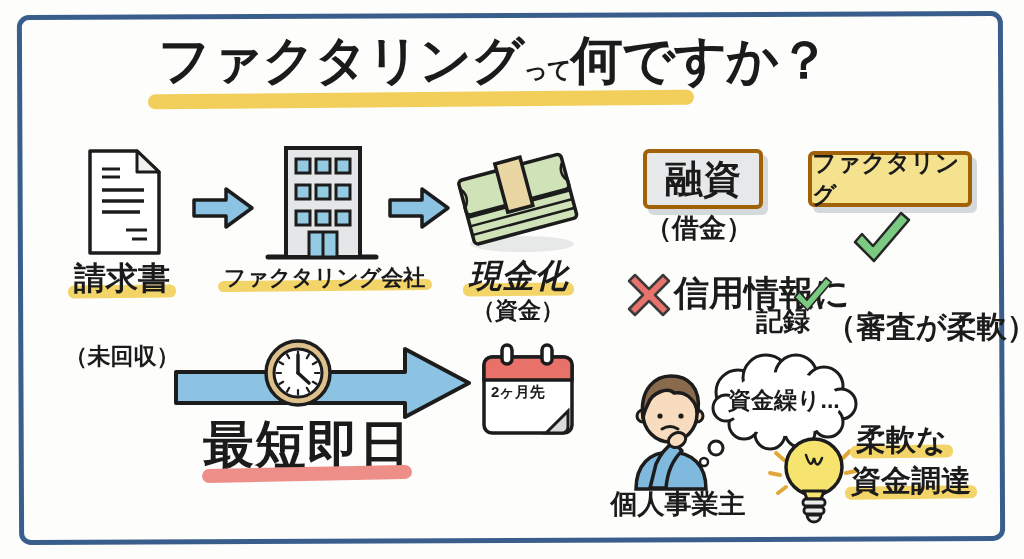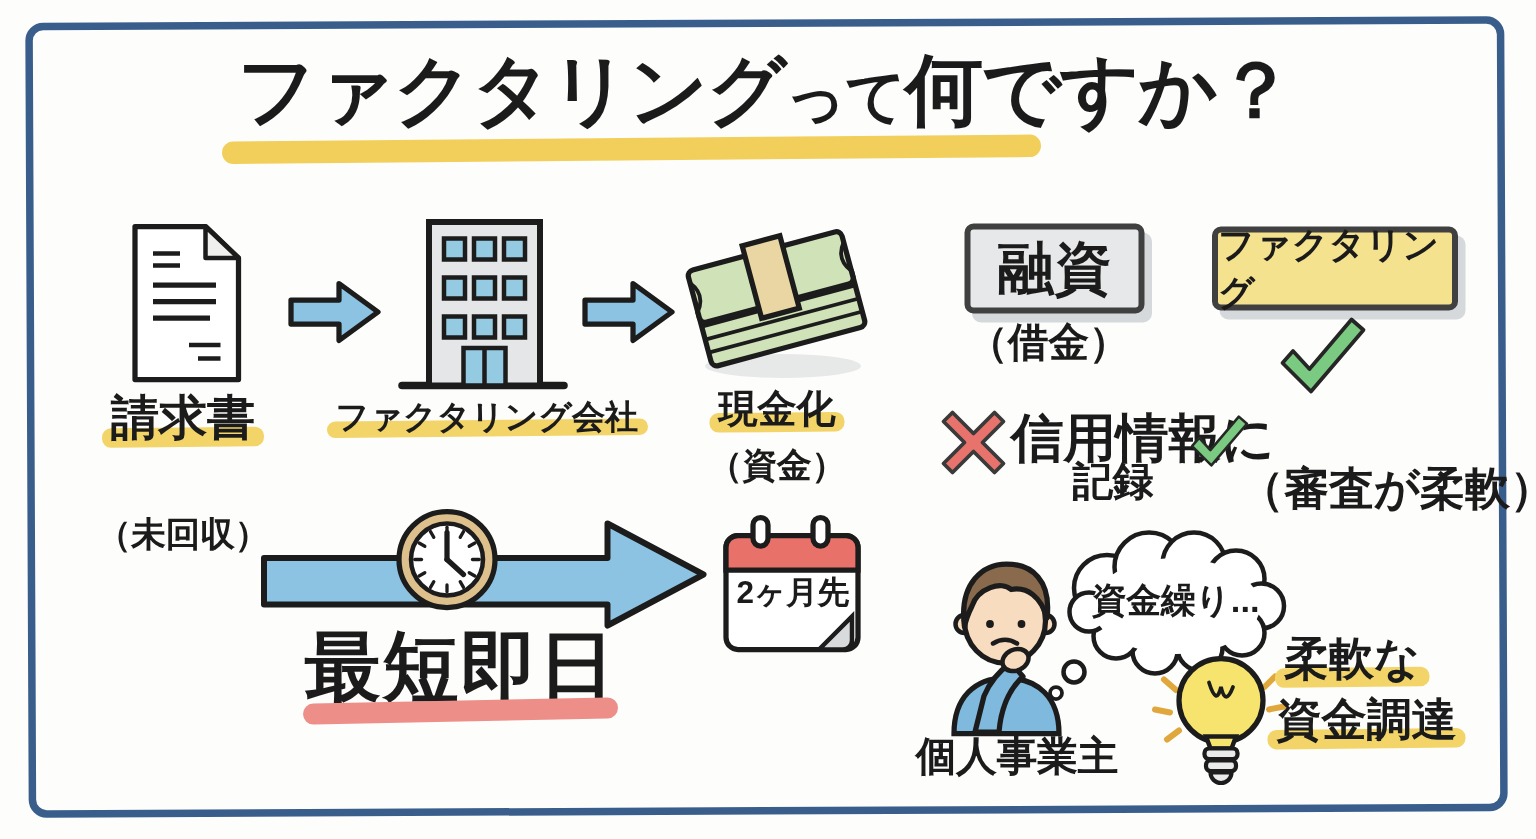--- a/index.html
+++ b/index.html
@@ -19,28 +19,28 @@
   .txt{font-weight:700;white-space:nowrap;line-height:1.12;}
   .center{text-align:center;}
   
   .hl{position:relative;z-index:0;display:inline-block;padding:0 3px;}
   .hl::after{
     content:"";position:absolute;left:-3px;right:-3px;bottom:0;height:11px;
     background:#f3d468;border-radius:6px;z-index:-1;transform:rotate(-0.6deg);
   }
   .hl.big::after{height:13px;bottom:-1px;}
   .title{font-size:52px;letter-spacing:-1px;font-weight:700;white-space:nowrap;}
-  .title .small{font-size:40px;margin-top:44px;}
+  .title .small{font-size:24px;margin-top:44px;}
   .title-underline{
     position:absolute;left:148px;top:92px;width:546px;height:15px;
     background:#f2cf5b;border-radius:8px;transform:rotate(-0.5deg);z-index:0;
   }
   .box{
     display:flex;align-items:center;justify-content:center;
-    border:4px solid #404040;border-radius:6px;
+    border:4px solid #a16207;border-radius:6px;
     box-shadow:5px 6px 0 rgba(150,158,168,.38);
     font-weight:700;
   }
   .loan-box{background:#e6e8e9;font-size:38px;}
   .factoring-box{background:#f5e28e;font-size:24px;}
   .pink-underline{
     position:absolute;left:202px;top:467px;width:210px;height:14px;
     background:#ee8e88;border-radius:8px;transform:rotate(-1.2deg);
   }
   svg{display:block;overflow:visible;}
@@ -106,35 +106,35 @@
       <rect x="10" y="34" width="106" height="42" rx="4" fill="#cfe2b8" stroke="#1c1c1c" stroke-width="3.5"></rect>
       <line x1="10" y1="48" x2="116" y2="48" stroke="#1c1c1c" stroke-width="2.5"></line>
       <line x1="10" y1="57" x2="116" y2="57" stroke="#1c1c1c" stroke-width="2.5"></line>
       <line x1="10" y1="66" x2="116" y2="66" stroke="#1c1c1c" stroke-width="2.5"></line>
       <rect x="10" y="10" width="106" height="36" rx="4" fill="#cfe2b8" stroke="#1c1c1c" stroke-width="3.5"></rect>
       <ellipse cx="63" cy="28" rx="13" ry="10" fill="none" stroke="#1c1c1c" stroke-width="3"></ellipse>
       <path d="M10,18 q8,10 0,20 M116,18 q-8,10 0,20" fill="none" stroke="#1c1c1c" stroke-width="2.5"></path>
       <rect x="50" y="3" width="26" height="50" fill="#e9d6a2" stroke="#1c1c1c" stroke-width="3.5"></rect>
     </g>
   </svg>
-  <div class="abs txt center" style="left:452px;top:258px;width:132px;font-size:26px;">
+  <div class="abs txt center" style="left:452px;top:258px;width:132px;font-size:33px;font-style:italic;">
     <span class="hl big">現金化</span>
   </div>
   <div class="abs txt center" style="left:452px;top:298px;width:132px;font-size:23px;">（資金）</div>
 
   <div class="abs box loan-box" style="left:643px;top:149px;width:112px;height:52px;">
     <span>融資</span>
   </div>
   <div class="abs txt center" style="left:633px;top:213px;width:132px;font-size:27px;">（借金）</div>
 
   <svg class="abs" style="left:627px;top:273px;" width="44" height="44" viewBox="0 0 44 44">
     <path d="M8,2 L22,16 L36,2 L42,8 L28,22 L42,36 L36,42 L22,28 L8,42 L2,36 L16,22 L2,8 Z" fill="#e8736d" stroke="#3a3a3a" stroke-width="2.5" stroke-linejoin="round"></path>
   </svg>
   <div class="abs txt" style="left:674px;top:273px;font-size:35px;">信用情報に</div>
-  <div class="abs txt center" style="left:674px;top:306px;width:136px;font-size:27px;">記録</div>
+  <div class="abs txt center" style="left:674px;top:306px;width:136px;font-size:27px;text-align:right;">記録</div>
 
   <div class="abs box factoring-box" style="left:808px;top:151px;width:156px;height:48px;">
     <span>ファクタリング</span>
   </div>
   <svg class="abs" style="left:851px;top:211px;" width="62" height="52" viewBox="0 0 62 52">
     <path d="M4,31 L11,23 L22,35 L50,2 L58,9 L23,50 Z" fill="#7bca81" stroke="#262626" stroke-width="2.5" stroke-linejoin="round"></path>
   </svg>
   <svg class="abs" style="left:792px;top:276px;" width="42" height="36" viewBox="0 0 62 52">
     <path d="M4,31 L11,23 L22,35 L50,2 L58,9 L23,50 Z" fill="#7bca81" stroke="#262626" stroke-width="2.5" stroke-linejoin="round"></path>
   </svg>
@@ -168,21 +168,21 @@
   <div class="pink-underline"></div>
 
   <div class="abs" style="left:478px;top:342px;width:100px;height:98px;">
     <svg width="100" height="98" viewBox="0 0 100 98">
       <rect x="6" y="15" width="88" height="76" rx="8" fill="#ffffff" stroke="#1c1c1c" stroke-width="3.5"></rect>
       <path d="M6,38 V23 a8,8 0 0 1 8,-8 H86 a8,8 0 0 1 8,8 V38 Z" fill="#e8726a" stroke="#1c1c1c" stroke-width="3.5"></path>
       <rect x="24" y="3" width="10" height="19" rx="5" fill="#ffffff" stroke="#1c1c1c" stroke-width="3.5"></rect>
       <rect x="64" y="3" width="10" height="19" rx="5" fill="#ffffff" stroke="#1c1c1c" stroke-width="3.5"></rect>
       <path d="M68,91 L90,69 L90,85 a6,6 0 0 1 -6,6 Z" fill="#d8dadb" stroke="#1c1c1c" stroke-width="3"></path>
     </svg>
-    <div class="abs txt" style="left:13px;top:42px;font-size:21px;">2ヶ月先</div>
+    <div class="abs txt" style="left:13px;top:42px;font-size:15px;">2ヶ月先</div>
   </div>
 
   <svg class="abs" style="left:616px;top:372px;" width="108" height="118" viewBox="0 0 108 118">
     <path d="M20,117 C20,93 34,80 54,80 C76,80 90,93 90,117 Z" fill="#7fb9dd" stroke="#1c1c1c" stroke-width="3.5"></path>
     <circle cx="27" cy="44" r="6" fill="#f8dcc0" stroke="#1c1c1c" stroke-width="3"></circle>
     <circle cx="81" cy="44" r="6" fill="#f8dcc0" stroke="#1c1c1c" stroke-width="3"></circle>
     <ellipse cx="54" cy="42" rx="27" ry="28" fill="#f8dcc0" stroke="#1c1c1c" stroke-width="3.5"></ellipse>
     <path d="M27,46 C23,16 40,4 55,4 C72,4 85,15 82,40 C78,26 69,19 58,21 C52,15 36,20 32,32 C30,36 28,40 27,46 Z" fill="#8a6a4c" stroke="#1c1c1c" stroke-width="3.5" stroke-linejoin="round"></path>
     <circle cx="44" cy="44" r="2.6" fill="#1c1c1c"></circle>
     <circle cx="65" cy="44" r="2.6" fill="#1c1c1c"></circle>

